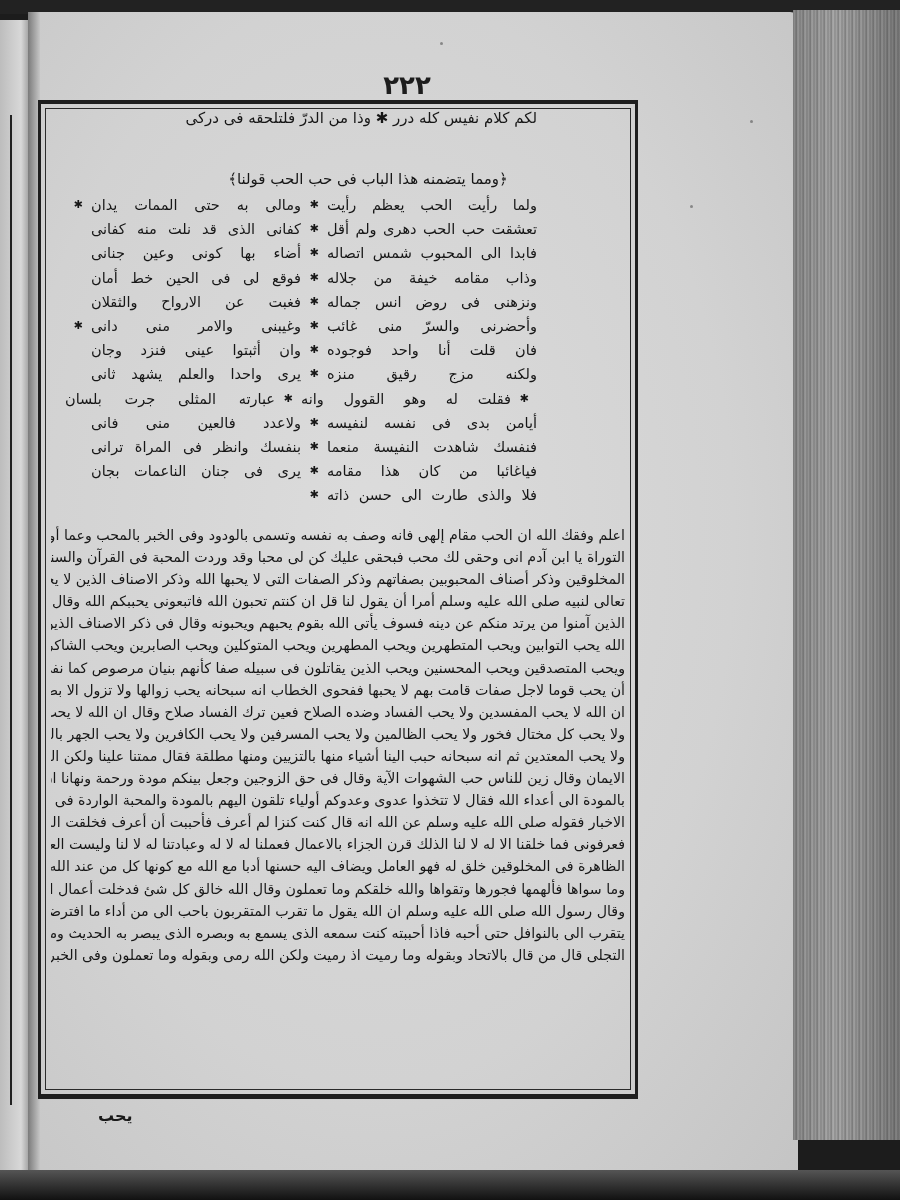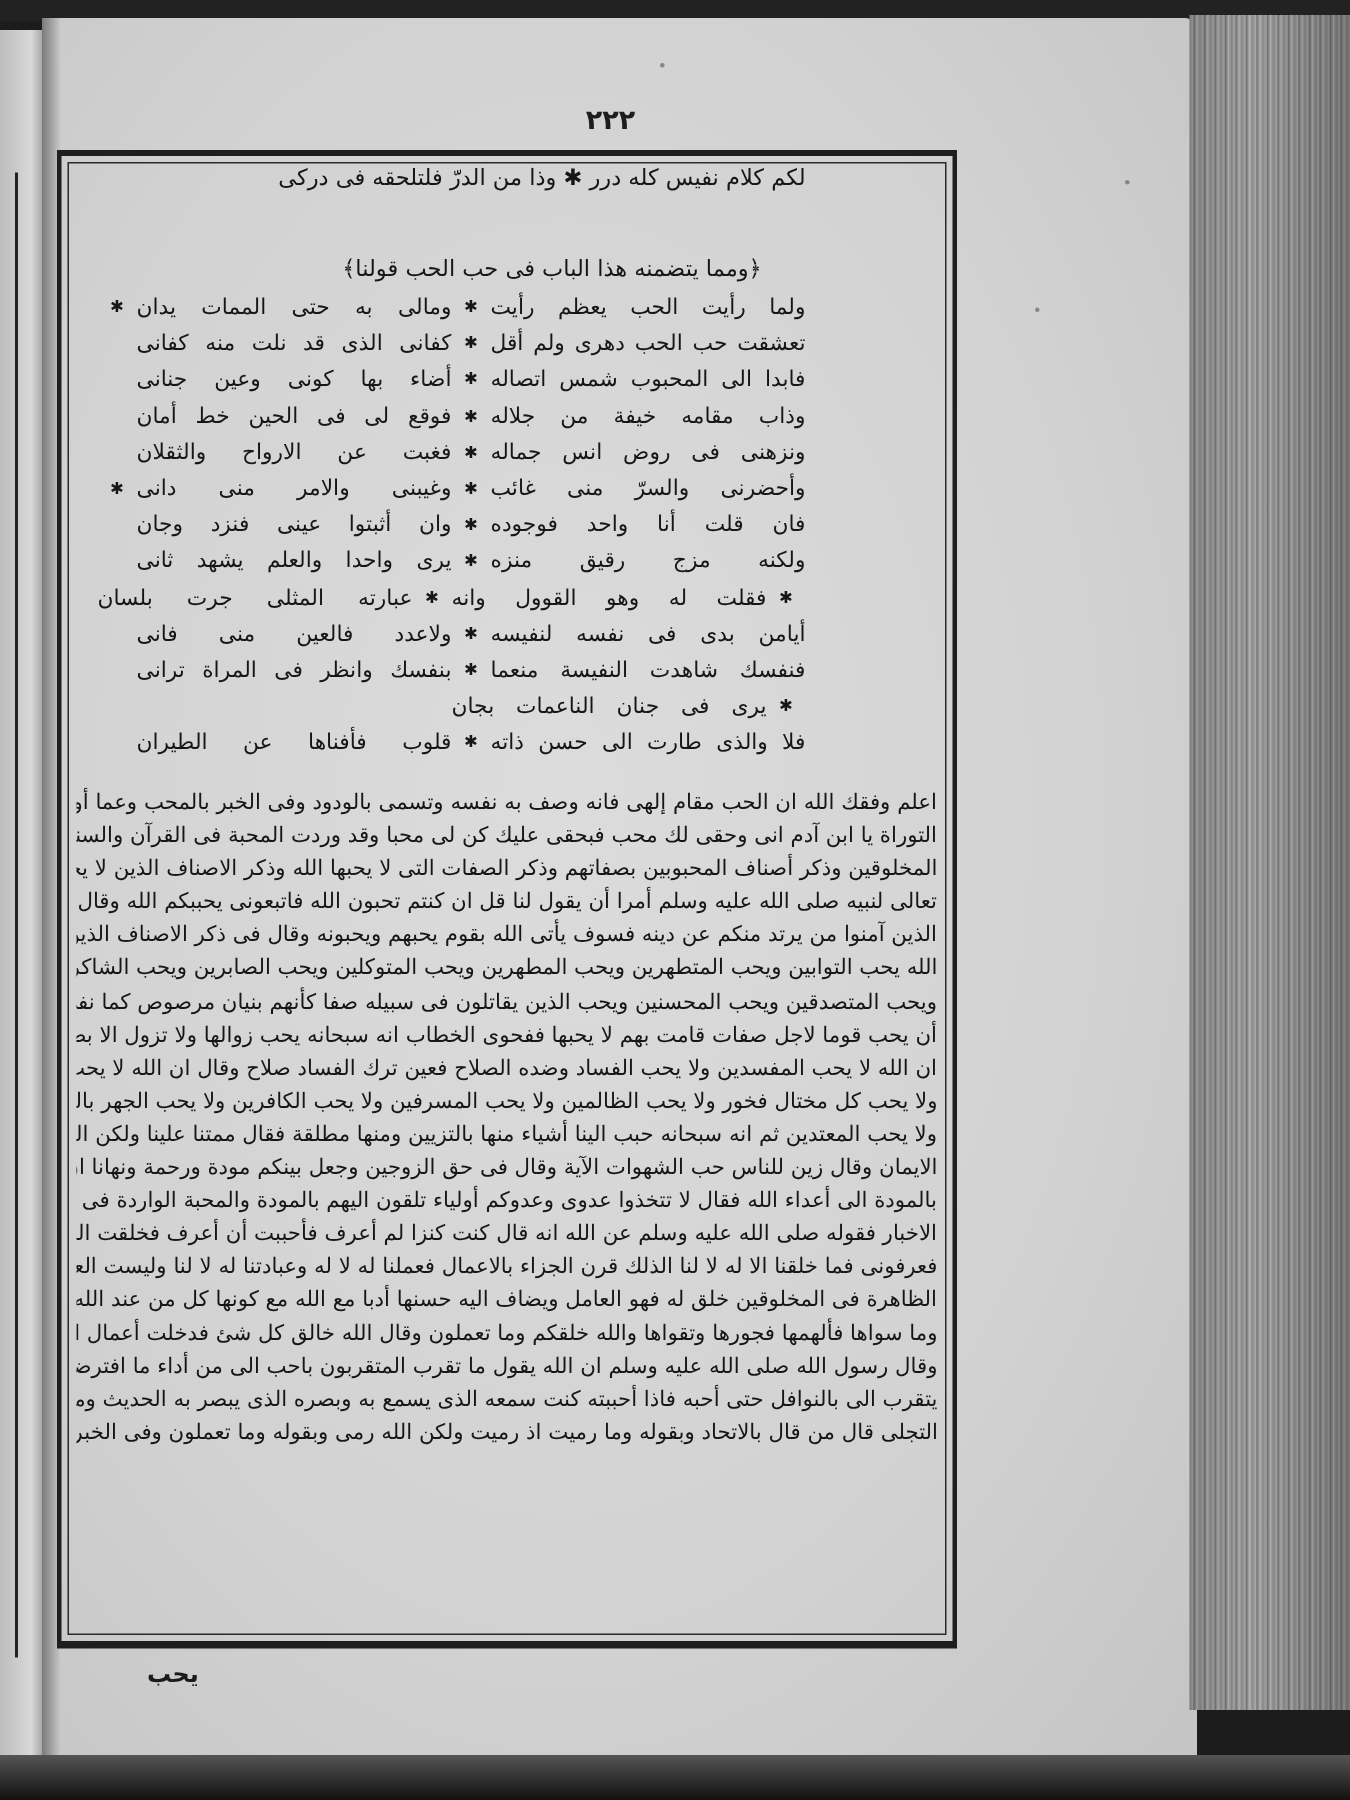--- a/index.html
+++ b/index.html
@@ -18,21 +18,21 @@
        background:linear-gradient(90deg,#7a7a7a,#c6c6c6);}
   .fore-edge{position:absolute;left:793px;top:10px;width:107px;height:1130px;
        background:repeating-linear-gradient(90deg,#8d8d8d 0px,#a8a8a8 2px,#767676 3px,#b3b3b3 5px,#8a8a8a 7px);}
   .fore-edge-shade{position:absolute;left:793px;top:10px;width:107px;height:1130px;
        background:linear-gradient(90deg,rgba(0,0,0,.15),rgba(0,0,0,0) 40%,rgba(0,0,0,.25));}
   .top-shadow{position:absolute;left:0;top:0;width:900px;height:14px;background:#222;}
   .bottom-shadow{position:absolute;left:0;top:1170px;width:900px;height:30px;
        background:linear-gradient(180deg,#555,#111);}
 
   .page-number{position:absolute;left:362px;top:70px;width:90px;text-align:center;
-       font-size:18px;font-weight:bold;color:#1d1d1d;letter-spacing:1px;}
+       font-size:26px;font-weight:bold;color:#1d1d1d;letter-spacing:1px;}
 
   .frame{position:absolute;left:38px;top:100px;width:594px;height:990px;
        border:3px solid #1e1e1e;border-top-width:4px;border-bottom-width:5px;}
   .frame-inner{position:absolute;left:4px;top:4px;right:4px;bottom:4px;border:1px solid #2a2a2a;}
 
   .content{position:absolute;left:10px;right:10px;top:2px;direction:rtl;color:#161616;}
   .ar{font-family:"DejaVu Sans",sans-serif;}
 
   .intro-line{font-size:15px;line-height:24px;white-space:nowrap;text-align:right;
        padding-right:88px;}
@@ -128,27 +128,27 @@
           <span class="hemi a">أيامن بدى فى نفسه لنفيسه</span>
           <span class="sep">✱</span>
           <span class="hemi b">ولاعدد فالعين منى فانى</span>
         </div>
         <div class="verse">
           <span class="hemi a">فنفسك شاهدت النفيسة منعما</span>
           <span class="sep">✱</span>
           <span class="hemi b">بنفسك وانظر فى المراة ترانى</span>
         </div>
         <div class="verse">
+          <span class="hemi a">فياغائبا من كان هذا مقامه</span>
           <span class="sep">✱</span>
           <span class="hemi b">يرى فى جنان الناعمات بجان</span>
         </div>
         <div class="verse">
           <span class="hemi a">فلا والذى طارت الى حسن ذاته</span>
           <span class="sep">✱</span>
-          <span class="hemi b">قلوب فأفناها عن الطيران</span>
         </div>
       </div>
 
     <div class="prose" id="prose">
         <span class="prose-line">اعلم وفقك الله ان الحب مقام إلهى فانه وصف به نفسه وتسمى بالودود وفى الخبر بالمحب وعما أوحى الله به الى موسى فى</span>
         <span class="prose-line">التوراة يا ابن آدم انى وحقى لك محب فبحقى عليك كن لى محبا وقد وردت المحبة فى القرآن والسنة فى حق الله وفى حق</span>
         <span class="prose-line">المخلوقين وذكر أصناف المحبوبين بصفاتهم وذكر الصفات التى لا يحبها الله وذكر الاصناف الذين لا يحبهم الله فقال</span>
         <span class="prose-line">تعالى لنبيه صلى الله عليه وسلم أمرا أن يقول لنا قل ان كنتم تحبون الله فاتبعونى يحببكم الله وقال تعالى يا أيها</span>
         <span class="prose-line">الذين آمنوا من يرتد منكم عن دينه فسوف يأتى الله بقوم يحبهم ويحبونه وقال فى ذكر الاصناف الذين يحبهم ان</span>
         <span class="prose-line">الله يحب التوابين ويحب المتطهرين ويحب المطهرين ويحب المتوكلين ويحب الصابرين ويحب الشاكرين</span>

